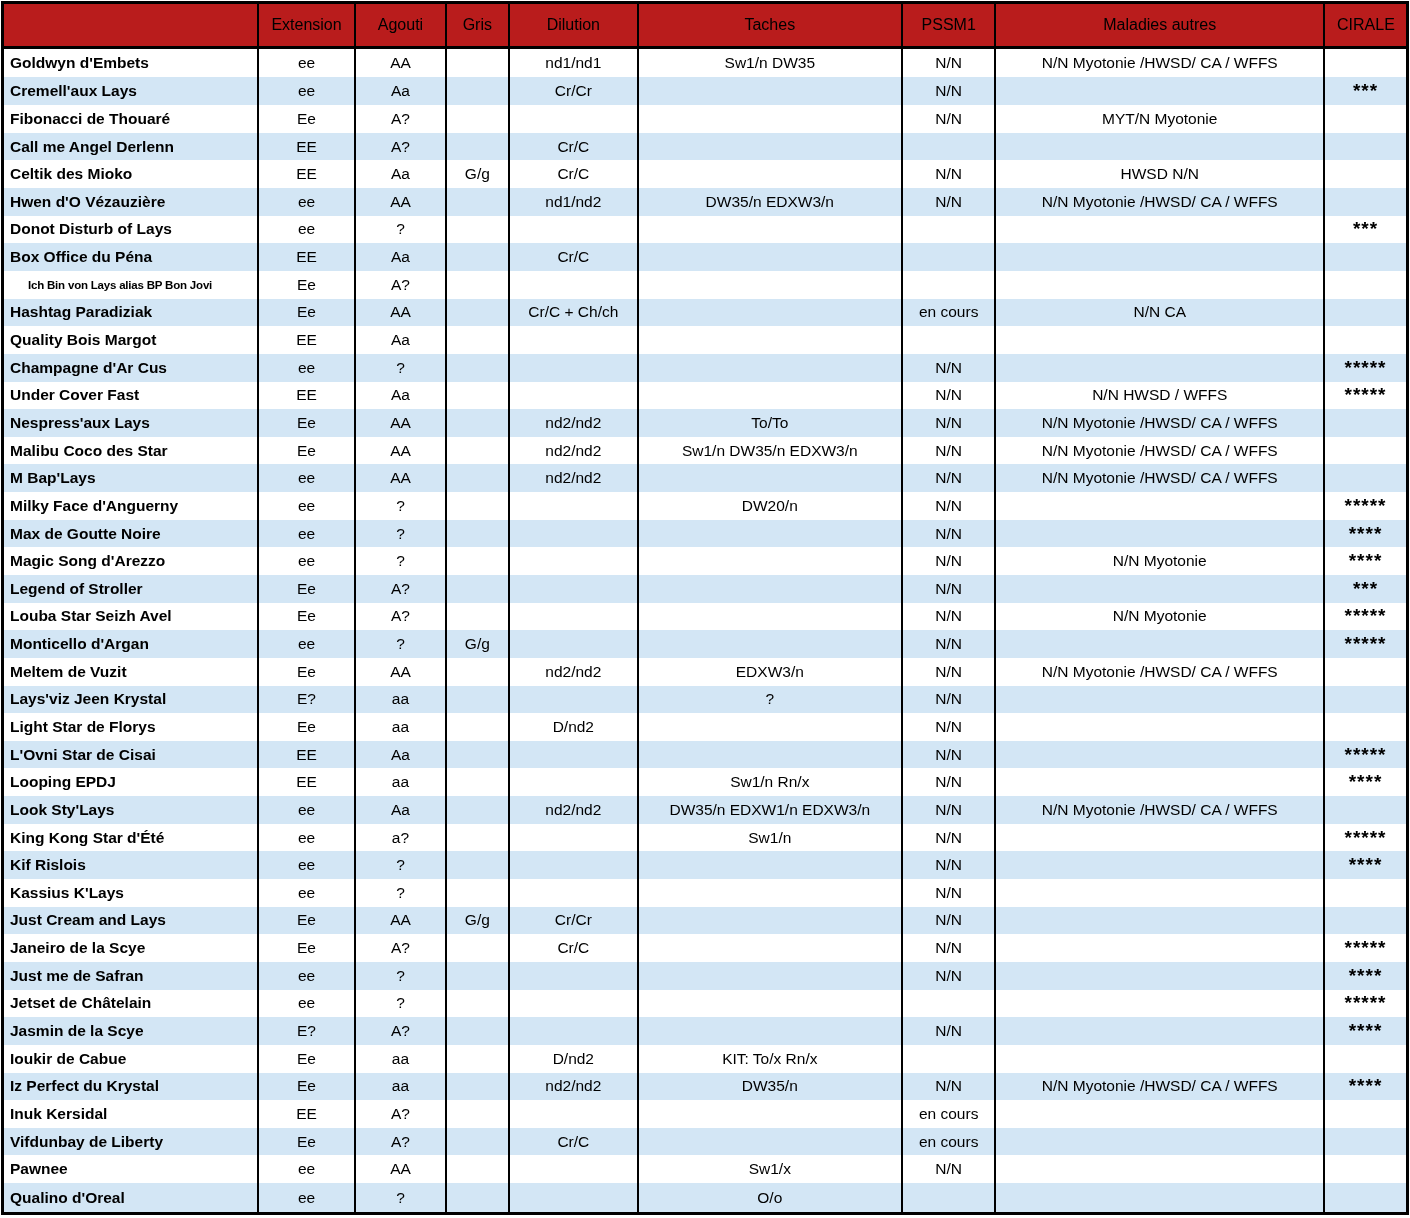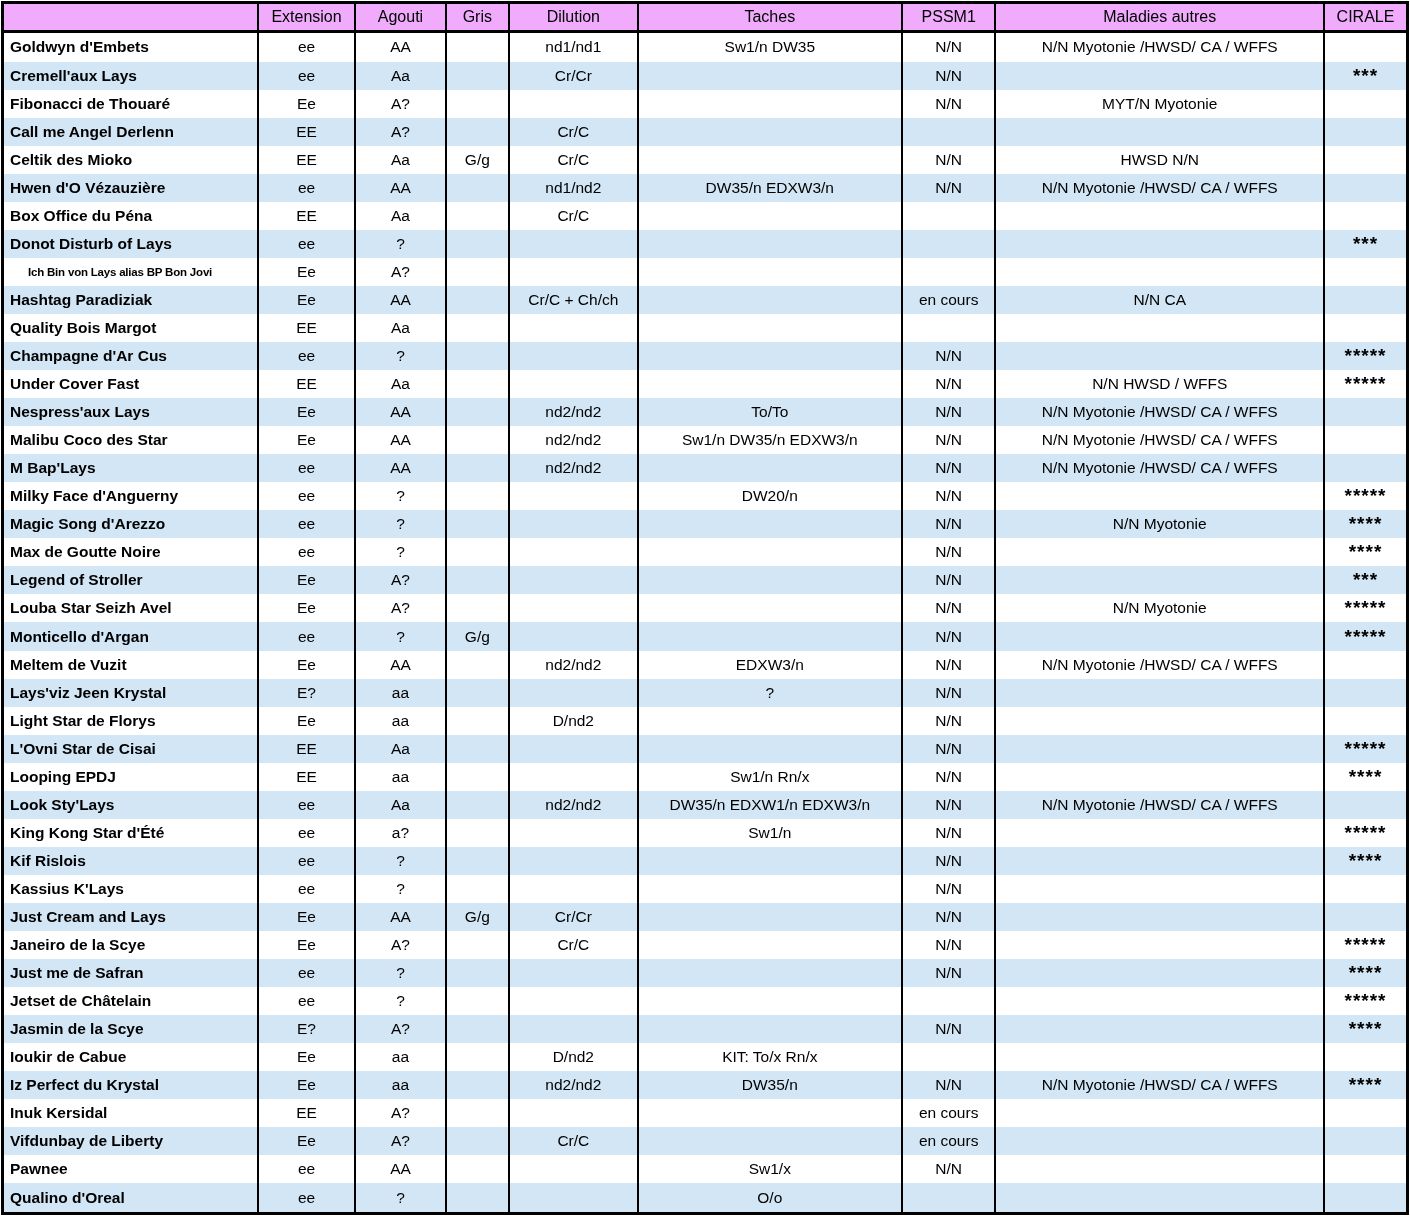--- a/index.html
+++ b/index.html
@@ -29,25 +29,25 @@
   col.c-agouti   { width: 90px;  }
   col.c-gris     { width: 63px;  }
   col.c-dilution { width: 128px; }
   col.c-taches   { width: 263px; }
   col.c-pssm1    { width: 93px;  }
   col.c-maladies { width: 327px; }
   col.c-cirale   { width: 83px;  }
 
   thead tr { height: 29px; }
   th {
-    background: #f0abfc;
+    background: #b91c1c;
     font-weight: 400;
     font-size: 16px;
     text-align: center;
-    padding: 0;
+    padding: 12px;
     border-left: 2px solid #000;
     border-bottom: 3px solid #000;
     overflow: hidden;
     white-space: nowrap;
   }
   td {
     font-size: 15.5px;
     text-align: center;
     vertical-align: middle;
     padding: 0;
@@ -161,40 +161,40 @@
           <td>ee</td>
           <td>AA</td>
           <td></td>
           <td>nd1/nd2</td>
           <td>DW35/n  EDXW3/n</td>
           <td>N/N</td>
           <td>N/N Myotonie /HWSD/ CA / WFFS</td>
           <td class="stars"></td>
         </tr>
         <tr>
+          <td class="name">Donot Disturb of Lays</td>
+          <td>ee</td>
+          <td>?</td>
+          <td></td>
+          <td></td>
+          <td></td>
+          <td></td>
+          <td></td>
+          <td class="stars">***</td>
+        </tr>
+        <tr>
           <td class="name">Box Office du Péna</td>
           <td>EE</td>
           <td>Aa</td>
           <td></td>
           <td>Cr/C</td>
           <td></td>
           <td></td>
           <td></td>
           <td class="stars"></td>
-        </tr>
-        <tr>
-          <td class="name">Donot Disturb of Lays</td>
-          <td>ee</td>
-          <td>?</td>
-          <td></td>
-          <td></td>
-          <td></td>
-          <td></td>
-          <td></td>
-          <td class="stars">***</td>
         </tr>
         <tr>
           <td class="name small">Ich Bin von Lays alias BP Bon Jovi</td>
           <td>Ee</td>
           <td>A?</td>
           <td></td>
           <td></td>
           <td></td>
           <td></td>
           <td></td>
@@ -282,39 +282,39 @@
           <td>ee</td>
           <td>?</td>
           <td></td>
           <td></td>
           <td>DW20/n</td>
           <td>N/N</td>
           <td></td>
           <td class="stars">*****</td>
         </tr>
         <tr>
+          <td class="name">Max de Goutte Noire</td>
+          <td>ee</td>
+          <td>?</td>
+          <td></td>
+          <td></td>
+          <td></td>
+          <td>N/N</td>
+          <td></td>
+          <td class="stars">****</td>
+        </tr>
+        <tr>
           <td class="name">Magic Song d'Arezzo</td>
           <td>ee</td>
           <td>?</td>
           <td></td>
           <td></td>
           <td></td>
           <td>N/N</td>
           <td>N/N Myotonie</td>
-          <td class="stars">****</td>
-        </tr>
-        <tr>
-          <td class="name">Max de Goutte Noire</td>
-          <td>ee</td>
-          <td>?</td>
-          <td></td>
-          <td></td>
-          <td></td>
-          <td>N/N</td>
-          <td></td>
           <td class="stars">****</td>
         </tr>
         <tr>
           <td class="name">Legend of Stroller</td>
           <td>Ee</td>
           <td>A?</td>
           <td></td>
           <td></td>
           <td></td>
           <td>N/N</td>

